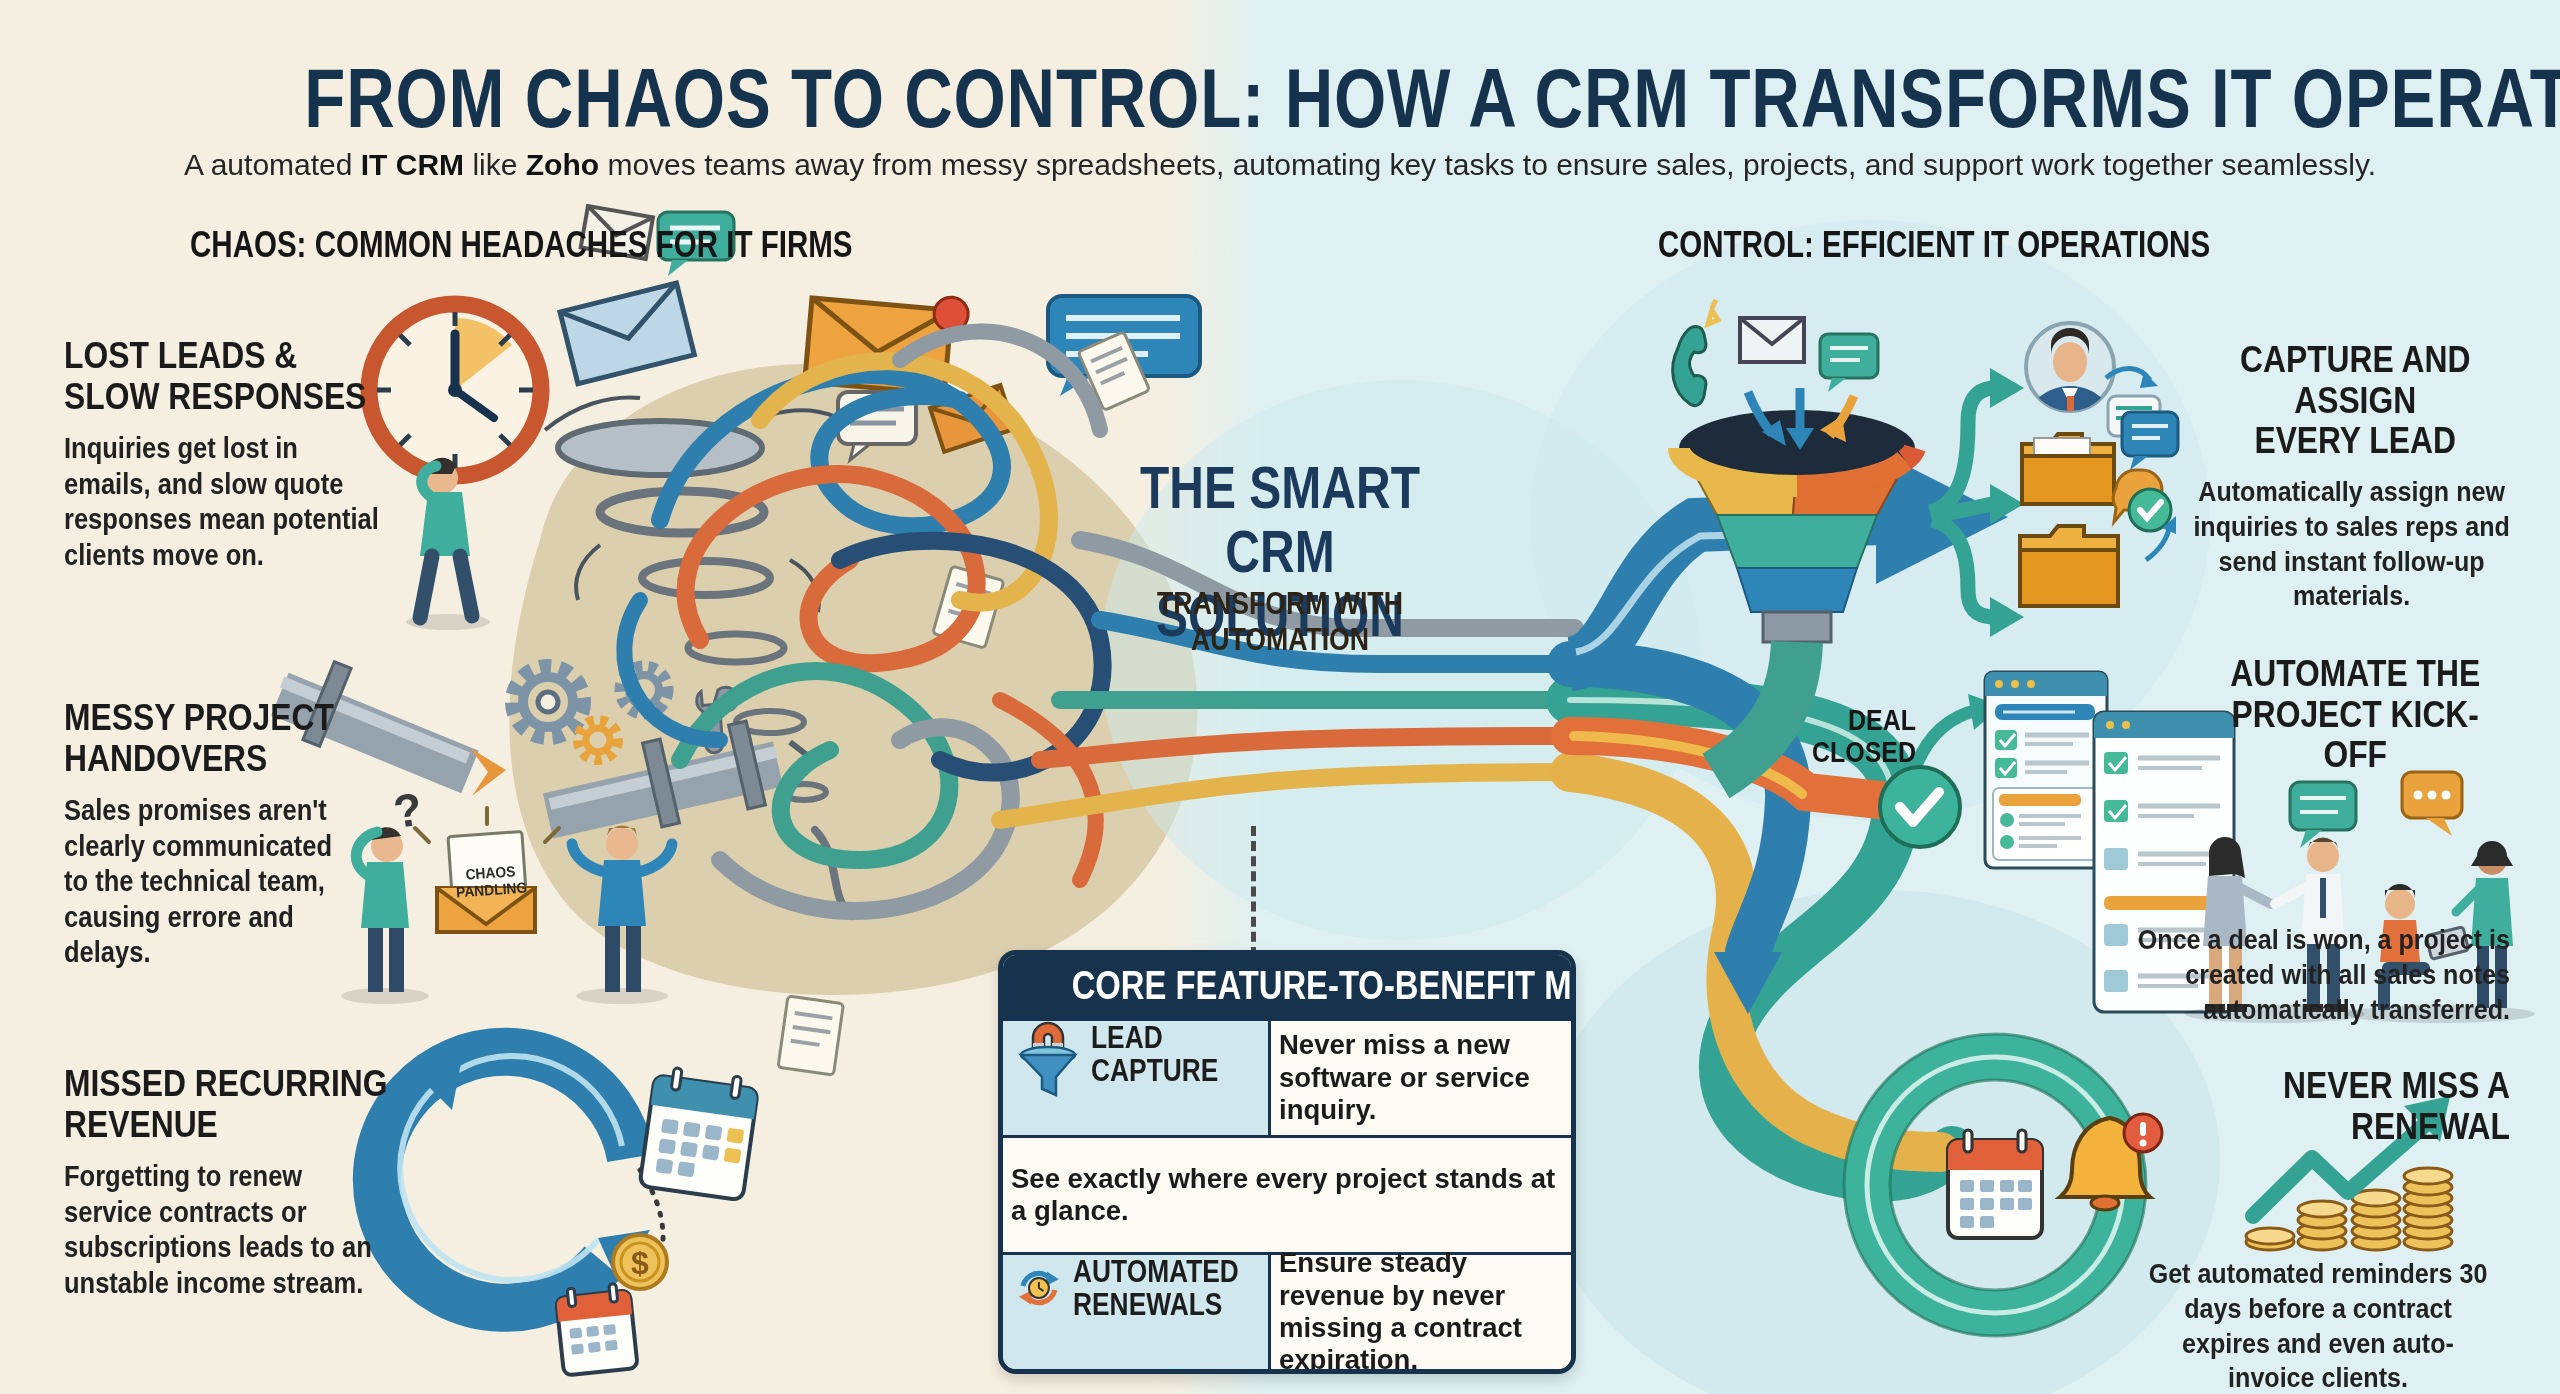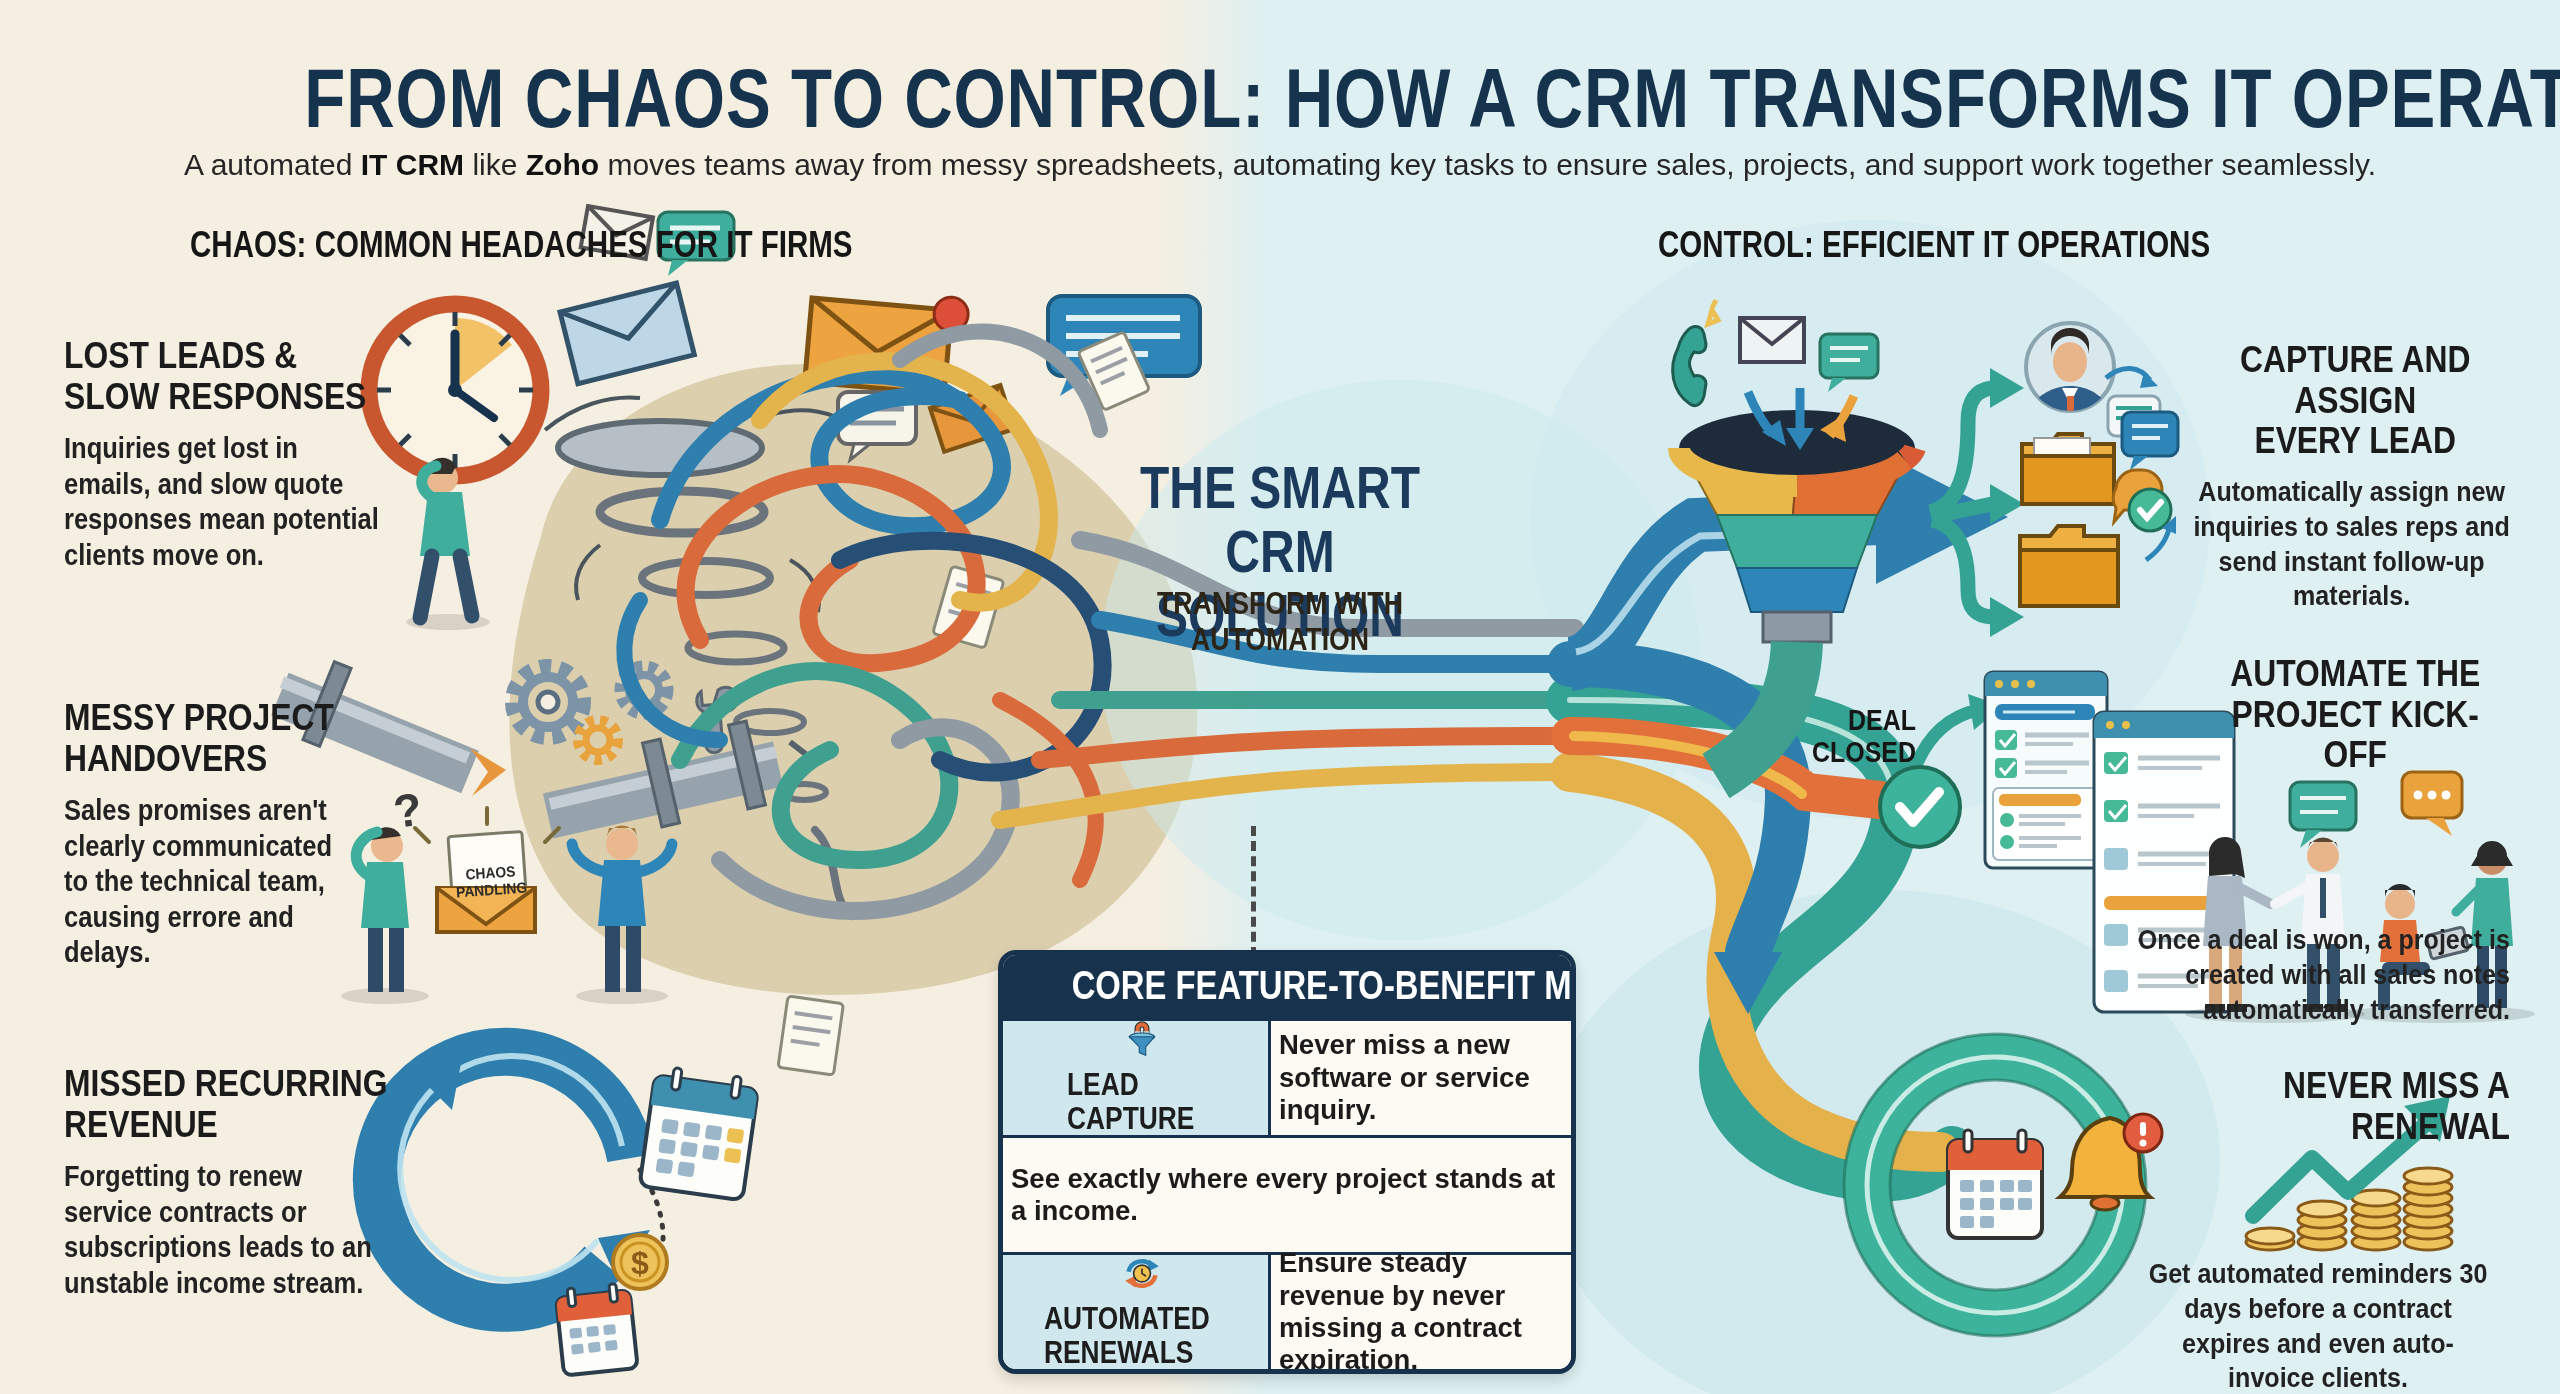--- a/index.html
+++ b/index.html
@@ -27,22 +27,22 @@
   #deal-closed{top:704px;left:1788px;width:128px;text-align:right;font-size:29px;font-weight:800;
                color:#161616;line-height:1.12;white-space:pre-line;transform:scaleX(.86);transform-origin:100% 0;}
   #divider-dash{top:826px;left:1251px;height:146px;width:0;border-left:5px dashed #4a4a4a;}
   
   #map-table{top:950px;left:998px;width:568px;border:5px solid #16324c;border-radius:18px;
              overflow:hidden;background:#fcfaf2;box-shadow:0 6px 14px rgba(0,0,0,.15);}
   #map-table .thead{background:#16324c;color:#fff;text-align:center;font-size:40px;font-weight:800;
                     padding:8px 0 10px;white-space:nowrap;}
   #map-table .thead .cond{transform:scaleX(.82);}
   .trow{display:flex;border-top:3px solid #16324c;height:114px;}
-  .tcell-f{width:268px;background:#cfe7ed;display:flex;align-items:center;gap:10px;
-           padding-left:12px;box-sizing:border-box;border-right:3px solid #16324c;flex-direction:column;}
+  .tcell-f{width:268px;background:#cfe7ed;display:flex;align-items:flex-start;gap:10px;
+           padding-left:12px;box-sizing:border-box;border-right:3px solid #16324c;}
   .tcell-b{flex:1;display:flex;align-items:center;padding:0 14px 0 8px;background:#fcfaf2;}
   .feat{font-size:31px;font-weight:800;color:#1d1d1d;line-height:1.08;white-space:pre-line;
         transform:scaleX(.85);transform-origin:0 50%;}
   .benefit{font-size:27.5px;font-weight:700;color:#1b1b1b;line-height:1.18;}
 </style>
 </head>
 <body>
 
 <div id="page">
 
@@ -602,21 +602,21 @@
       </svg>
       <span class="feat">LEAD
 CAPTURE</span>
     </div>
     <div class="tcell-b">
           <span class="benefit">Never miss a new software or service inquiry.</span>
         </div>
   </div>
   <div class="trow">
     <div class="tcell-b">
-          <span class="benefit">See exactly where every project stands at a income.</span>
+          <span class="benefit">See exactly where every project stands at a glance.</span>
         </div>
   </div>
   <div class="trow">
     <div class="tcell-f">
       <svg width="72" height="66" viewBox="0 0 72 66">
         <path d="M12,30 a24,24 0 0 1 42,-10" fill="none" stroke="#2e86b8" stroke-width="8"></path>
         <polygon points="48,8 66,20 46,30" fill="#2e86b8"></polygon>
         <path d="M60,36 a24,24 0 0 1 -42,10" fill="none" stroke="#e2703a" stroke-width="8"></path>
         <polygon points="24,58 6,46 26,36" fill="#e2703a"></polygon>
         <circle cx="36" cy="33" r="15" fill="#f2c14e" stroke="#333" stroke-width="3"></circle>

